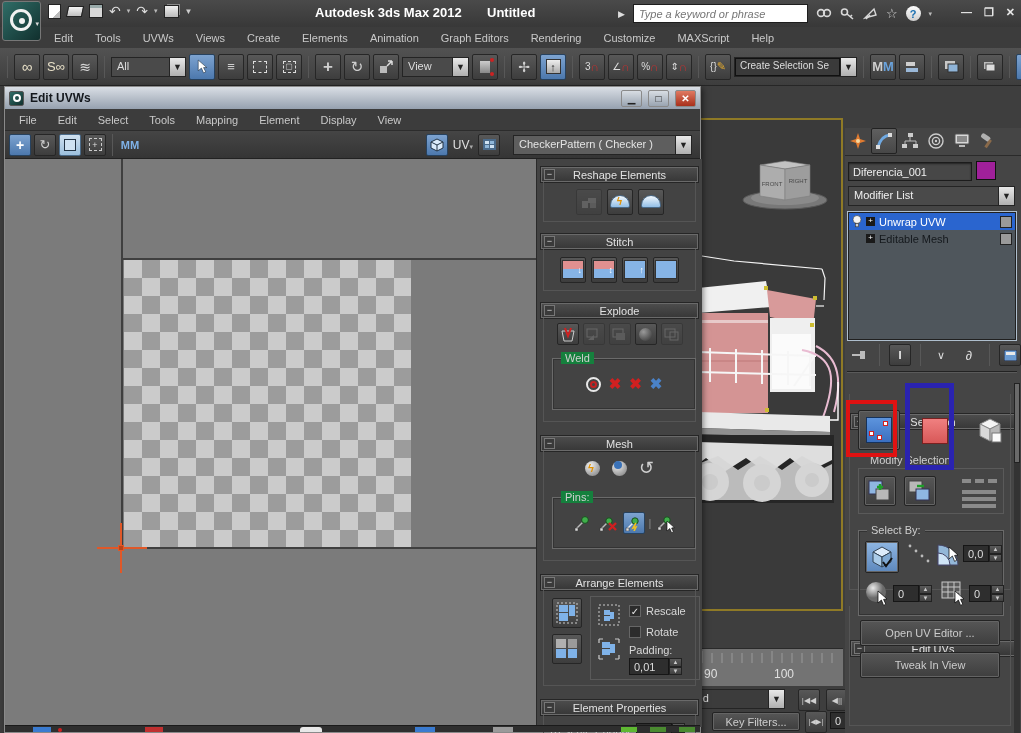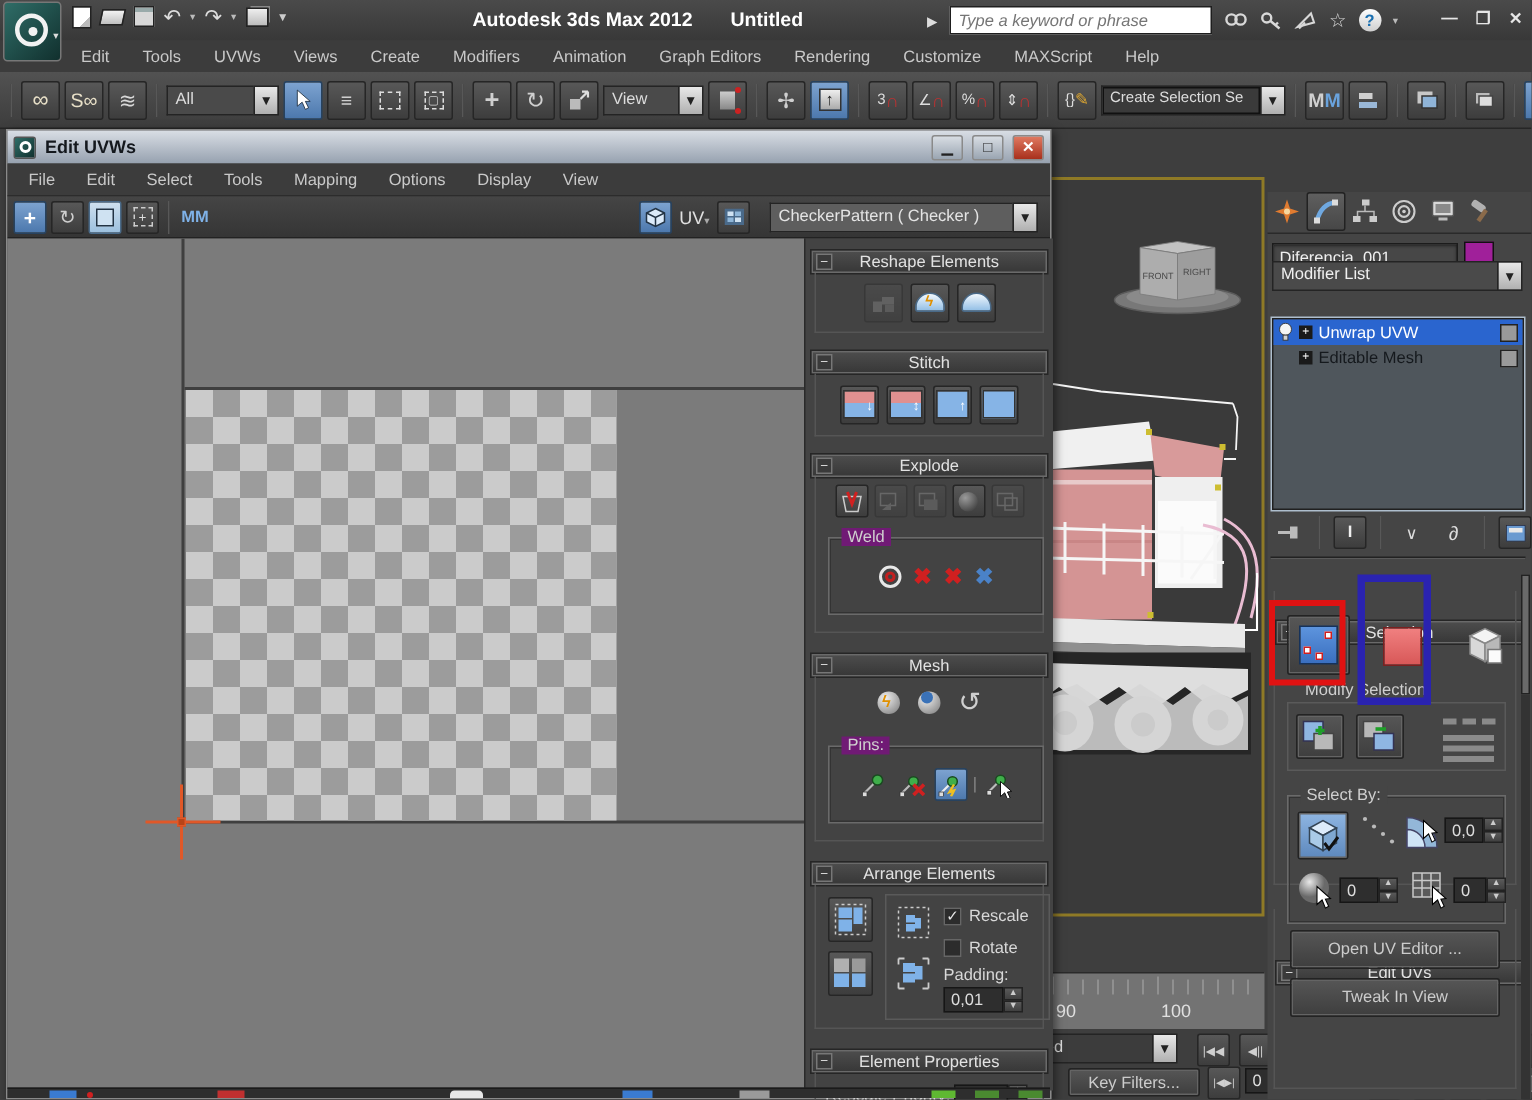--- a/index.html
+++ b/index.html
@@ -17,21 +17,21 @@
   .dd{display:inline-flex;height:20px;flex:none}
   .ddfld{background:#4a4a4a;border:1px solid #242424;border-right:none;color:#ddd;padding:2px 5px;white-space:nowrap;overflow:hidden}
   .ddbtn{width:17px;background:linear-gradient(#e8e8e8,#b0b0b0);border:1px solid #242424;color:#222;display:flex;align-items:center;justify-content:center;font-size:9px}
   
   .roll{height:15px;margin:0 4px;background:linear-gradient(#4c4c4c,#383838);border:1px solid #6a6a6a;outline:1px solid #262626;display:flex;align-items:center;color:#e2e2e2;font-size:11px;position:relative}
   .roll .minus{width:11px;height:11px;margin-left:2px;border:1px solid #777;color:#ddd;font-size:9px;line-height:9px;text-align:center;background:#3a3a3a}
   .roll .rtitle{position:absolute;left:0;right:0;text-align:center}
   .rollbody{border:1px solid #555;border-top:none;margin:0 6px;position:relative}
   
   .grp{position:absolute;border:1px solid #6a6a6a;box-shadow:inset 0 0 0 1px #333}
-  .glabel{position:absolute;top:-7px;left:8px;background:#701a75;padding:0 4px;color:#cfcfcf}
+  .glabel{position:absolute;top:-7px;left:8px;background:#15803d;padding:0 4px;color:#cfcfcf}
   
   .fld{background:#2e2e2e;border:1px solid #161616;color:#ddd;display:flex;align-items:center;padding:0 4px;height:17px}
   .spinb{width:13px;height:17px;display:flex;flex-direction:column;flex:none}
   .spinb span{flex:1;background:linear-gradient(#5a5a5a,#404040);border:1px solid #222;font-size:6px;line-height:6px;color:#ccc;text-align:center}
   .cb{width:12px;height:12px;background:#2c2c2c;border:1px solid #666;color:#e8e8e8;font-size:10px;line-height:11px;text-align:center;flex:none}
   .btn{background:linear-gradient(#565656,#3e3e3e);border:1px solid #232323;box-shadow:inset 0 0 0 1px #646464;color:#ccc;display:flex;align-items:center;justify-content:center;border-radius:2px}
   
   .checker{background-color:#cbcbcb;background-image:linear-gradient(45deg,#9c9c9c 25%,transparent 25%,transparent 75%,#9c9c9c 75%),linear-gradient(45deg,#9c9c9c 25%,transparent 25%,transparent 75%,#9c9c9c 75%);background-size:36px 36px;background-position:0 0,18px 18px}
   .arch{width:20px;height:13px;border-radius:10px 10px 2px 2px;background:linear-gradient(#f2f8fd,#93bfe6);border:1px solid #4a6a88;position:relative;display:flex;align-items:center;justify-content:center;color:#e09000;font-weight:bold;font-size:10px}
   .stitchic{width:22px;height:19px;background:linear-gradient(180deg,#e09090 0 45%,#86b4e6 45% 100%);border:1px solid #333;color:#fff;font-size:9px;display:flex;align-items:center;justify-content:flex-end;padding-right:1px}
@@ -99,21 +99,21 @@
   <div class="abs" style="left:16px;top:16px;width:6px;height:6px;background:#f2f2f2;border-radius:50%"></div>
   <div class="abs" style="right:1px;bottom:12px;font-size:7px;color:#ddd">▾</div>
 </div>
 
 <div class="abs" style="left:0;top:27px;width:1021px;height:21px;background:#3c3c3c;display:flex;align-items:center;gap:14px;padding-left:50px">
   <span class="menuitem">Edit</span>
   <span class="menuitem">Tools</span>
   <span class="menuitem">UVWs</span>
   <span class="menuitem">Views</span>
   <span class="menuitem">Create</span>
-  <span class="menuitem">Modifiers</span>
+  <span class="menuitem">Elements</span>
   <span class="menuitem">Animation</span>
   <span class="menuitem">Graph Editors</span>
   <span class="menuitem">Rendering</span>
   <span class="menuitem">Customize</span>
   <span class="menuitem">MAXScript</span>
   <span class="menuitem">Help</span>
 </div>
 
 <div class="abs" style="left:0;top:48px;width:1021px;height:38px;background:linear-gradient(#525252,#3d3d3d);border-bottom:1px solid #262626;display:flex;align-items:center;gap:3px;padding:0 4px">
   <div class="sep"></div>
@@ -412,21 +412,21 @@
         <svg width="18" height="18">
           <rect x="2" y="3" width="10" height="5" rx="2" fill="#b0b0b0" transform="rotate(35 7 5)"></rect>
           <rect x="8" y="7" width="3" height="9" fill="#8a6a4a" transform="rotate(35 9 11)"></rect>
         </svg>
       </span>
   </div>
 
   <div class="abs fld" style="left:3px;top:34px;width:124px;height:19px;background:#474747;border-color:#1c1c1c;box-shadow:inset 0 1px 2px #222;color:#efefef">Diferencia_001</div>
   <div class="abs" style="left:131px;top:33px;width:20px;height:19px;background:#a0209a;border:1px solid #111"></div>
 
-  <span class="dd abs" style="left:3px;top:46px">
+  <span class="dd abs" style="left:3px;top:58px">
       <span class="ddfld" style="width:150px;height:20px;background:#4a4a4a;color:#f0f0f0">Modifier List</span>
       <span class="ddbtn" style="height:20px">▼</span>
     </span>
 
   <div class="abs" style="left:3px;top:84px;width:168px;height:128px;background:#4f565c;border:1px solid #202020;box-shadow:0 0 0 1px #aebecd">
     <div style="height:17px;background:#2a65cf;display:flex;align-items:center;gap:4px;padding-left:3px">
       <span>
           <svg width="10" height="13">
             <circle cx="5" cy="4.5" r="4" fill="#f4f4f4" stroke="#333" stroke-width=".6"></circle>
             <rect x="3.4" y="8.4" width="3.2" height="3.4" fill="#cfcfcf" stroke="#333" stroke-width=".6"></rect>
@@ -613,21 +613,21 @@
     <span class="winbtn">□</span>
     <span class="winbtn close">✕</span>
   </div>
 
   <div style="height:22px;background:#3c3c3c;display:flex;align-items:center;gap:13px;padding-left:10px;border-bottom:1px solid #2c2c2c">
     <span class="menuitem">File</span>
     <span class="menuitem">Edit</span>
     <span class="menuitem">Select</span>
     <span class="menuitem">Tools</span>
     <span class="menuitem">Mapping</span>
-    <span class="menuitem">Options</span>
+    <span class="menuitem">Element</span>
     <span class="menuitem">Display</span>
     <span class="menuitem">View</span>
   </div>
 
   <div style="height:28px;background:linear-gradient(#454545,#353535);display:flex;align-items:center;gap:3px;padding:0 4px;border-bottom:1px solid #222;position:relative">
     <span class="ibtn sm on" style="font-weight:bold;font-size:14px">+</span>
     <span class="ibtn sm" style="font-size:13px">↻</span>
     <span class="ibtn sm lt">
         <span style="width:12px;height:12px;border:1px solid #234;background:#cfe2f2;display:block"></span>
       </span>

